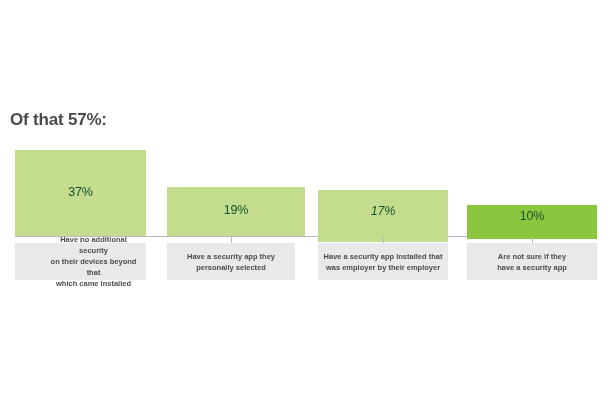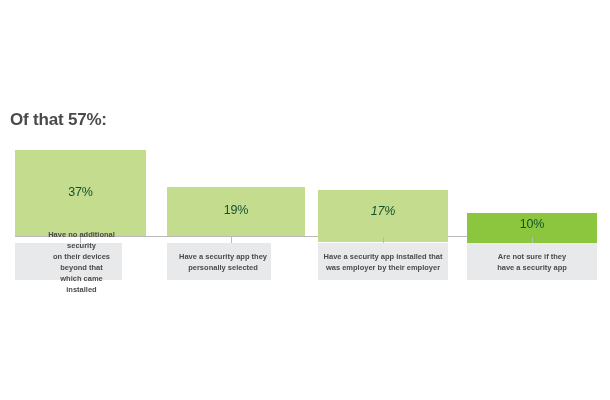--- a/index.html
+++ b/index.html
@@ -89,35 +89,35 @@
 
   <div id="chart-title">Of that 57%:</div>
 
   <div id="baseline"></div>
 
   <div class="bar-group">
     <div class="bar" style="left:15px; top:150px; width:131px; height:86px; background:#c3dc8e;">
       <div class="bar-value" style="top:35px;">37%</div>
     </div>
     <div class="tick" style="left:80px;"></div>
-    <div class="caption-box" style="left:15px; width:107px; height:37px;padding-left:26px;">
+    <div class="caption-box" style="left:15px; width:131px; height:37px;padding-left:26px;">
       <div class="caption-text">
         <span>Have no additional security</span><br>
         <span>on their devices beyond that</span><br>
         <span>which came installed</span>
       </div>
     </div>
   </div>
 
   <div class="bar-group">
     <div class="bar" style="left:167px; top:187px; width:138px; height:49px; background:#c3dc8e;">
       <div class="bar-value" style="top:16px;">19%</div>
     </div>
     <div class="tick" style="left:231px;"></div>
-    <div class="caption-box" style="left:167px; width:104px; height:37px;justify-content:flex-end;">
+    <div class="caption-box" style="left:167px; width:128px; height:37px;">
       <div class="caption-text">
         <span>Have a security app they</span><br>
         <span>personally selected</span>
       </div>
     </div>
   </div>
 
   <div class="bar-group">
     <div class="bar" style="left:318px; top:190px; width:130px; height:52px; background:#c3dc8e;font-style:italic;">
       <div class="bar-value" style="top:14px;">17%</div>
@@ -125,21 +125,21 @@
     <div class="tick" style="left:383px;"></div>
     <div class="caption-box" style="left:318px; width:130px; height:37px;justify-content:center;">
       <div class="caption-text">
         <span>Have a security app installed that</span><br>
         <span>was employer by their employer</span>
       </div>
     </div>
   </div>
 
   <div class="bar-group">
-    <div class="bar" style="left:467px; top:213px; width:130px; height:34px; background:#8cc63e;">
+    <div class="bar" style="left:467px; top:205px; width:130px; height:34px; background:#8cc63e;">
       <div class="bar-value" style="top:4px;">10%</div>
     </div>
     <div class="tick" style="left:532px;"></div>
     <div class="caption-box" style="left:467px; width:130px; height:37px;align-items:center;">
       <div class="caption-text">
         <span>Are not sure if they</span><br>
         <span>have a security app</span>
       </div>
     </div>
   </div>

